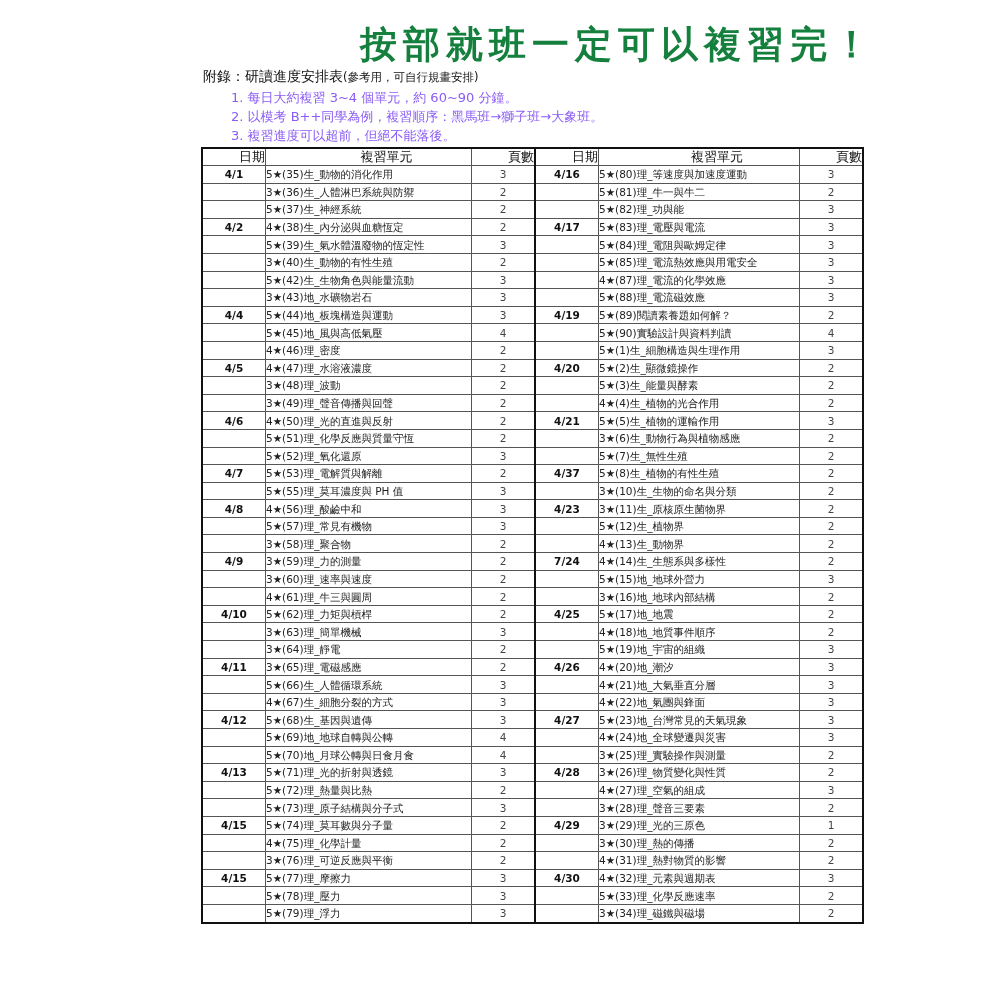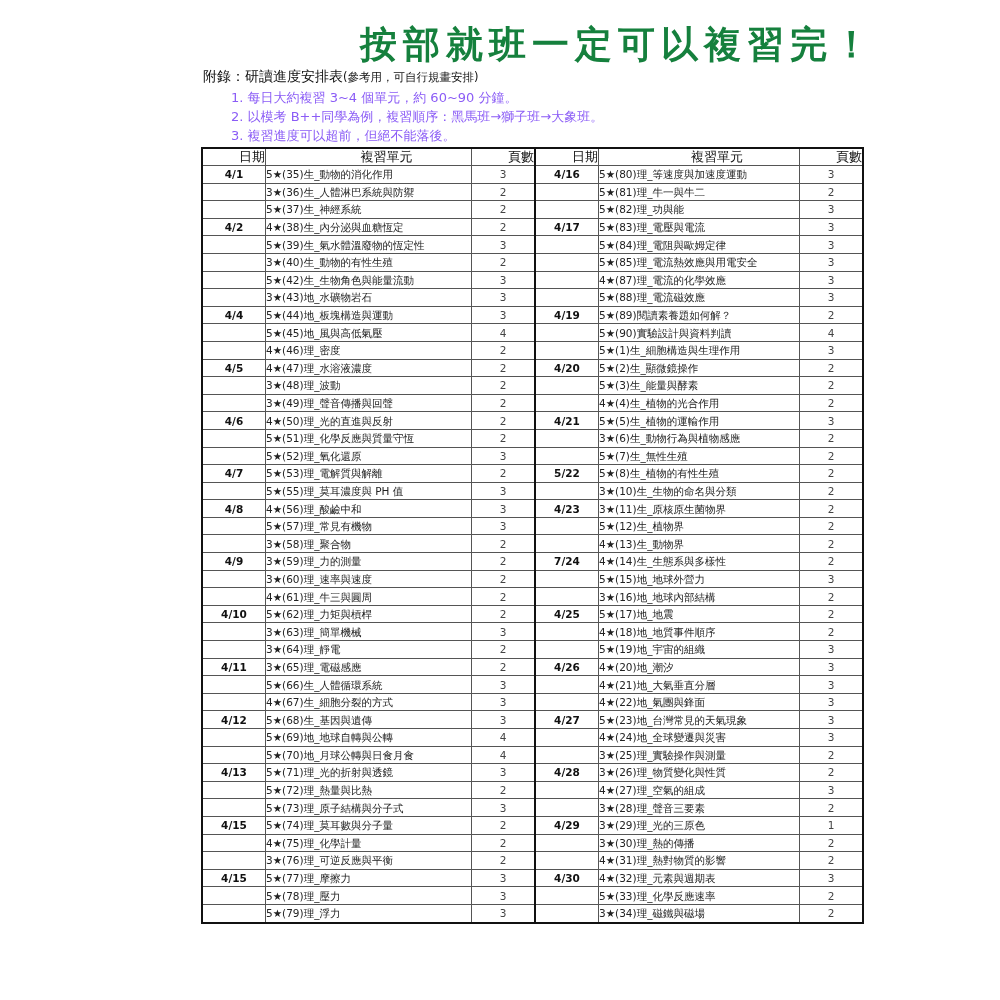--- a/index.html
+++ b/index.html
@@ -184,21 +184,21 @@
         <td class="unit">5★(52)理_氧化還原</td>
         <td class="pages sep">3</td>
         <td class="date"></td>
         <td class="unit">5★(7)生_無性生殖</td>
         <td class="pages">2</td>
       </tr>
       <tr class="day-start">
         <td class="date">4/7</td>
         <td class="unit">5★(53)理_電解質與解離</td>
         <td class="pages sep">2</td>
-        <td class="date">5/22</td>
+        <td class="date">4/37</td>
         <td class="unit">5★(8)生_植物的有性生殖</td>
         <td class="pages">2</td>
       </tr>
       <tr>
         <td class="date"></td>
         <td class="unit">5★(55)理_莫耳濃度與 PH 值</td>
         <td class="pages sep">3</td>
         <td class="date"></td>
         <td class="unit">3★(10)生_生物的命名與分類</td>
         <td class="pages">2</td>

